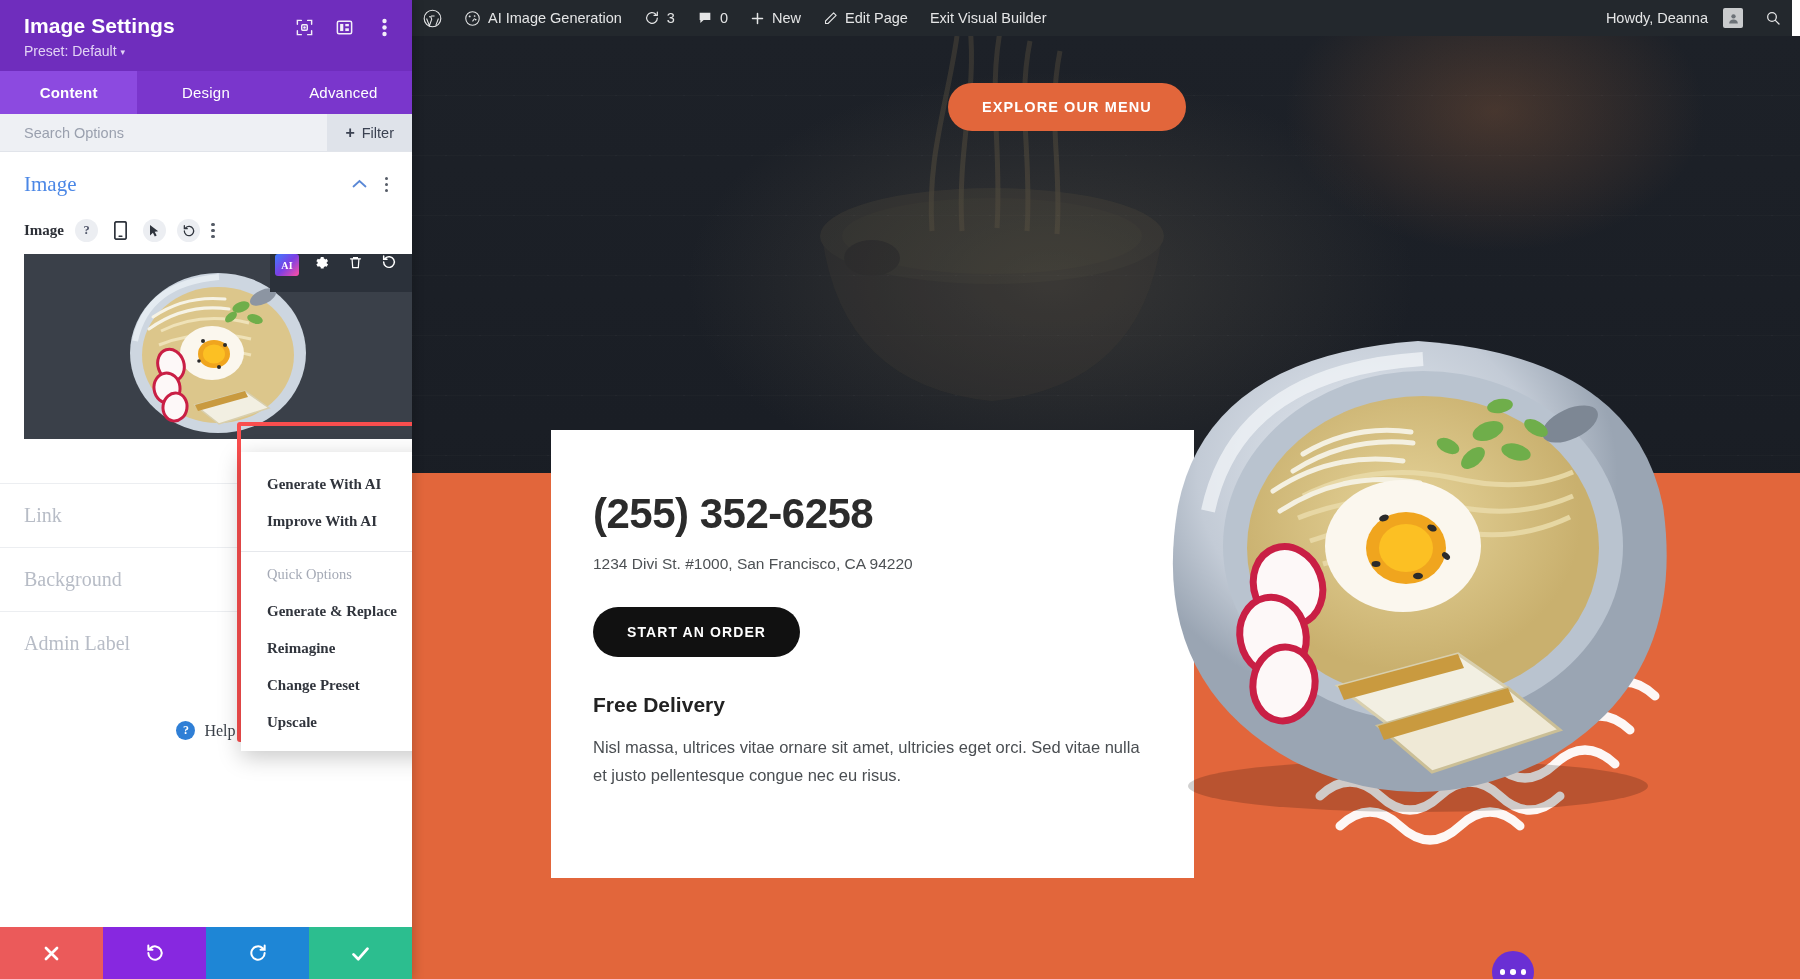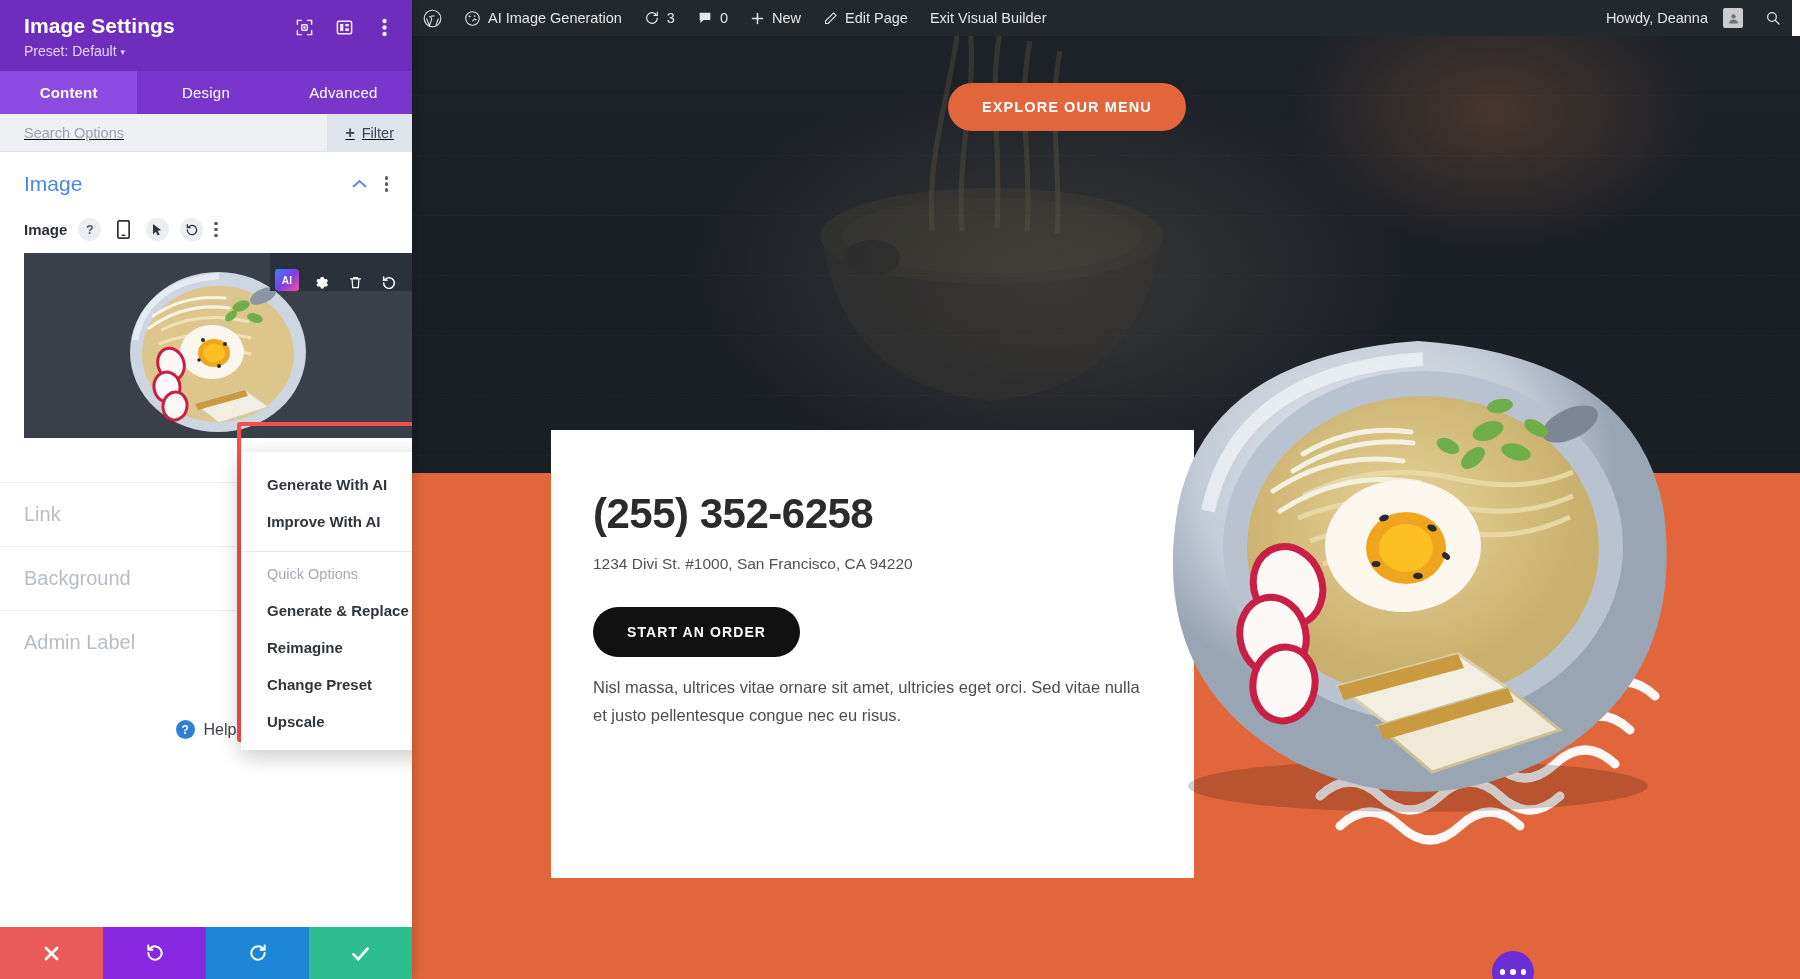--- a/index.html
+++ b/index.html
@@ -38,36 +38,36 @@
   .tab {
     flex: 1; text-align: center; color: #fff;
     font-size: 15px; padding: 13px 0 13px; cursor: pointer;
     letter-spacing: .2px;
   }
   .tab.active { background: #8C4AE0; font-weight: 600; }
 
   .searchbar {
     display: flex; align-items: center;
     background: #eef0f4; border-bottom: 1px solid #e1e4ea;
-    height: 38px; padding-left: 24px; text-decoration: underline;
+    height: 38px; padding-left: 24px;
   }
   .searchbar input {
     flex: 1; border: none; background: transparent; outline: none;
     font-size: 14.5px; color: #7b8191;
     font-family: "Liberation Sans", sans-serif;
   }
   .searchbar input::placeholder { color: #9aa0ae; }
   .filter-btn {
     background: #dfe3ea; color: #3b4252; height: 100%;
     display: flex; align-items: center; gap: 7px;
     padding: 0 18px; font-size: 14.5px; cursor: pointer;
   }
   .filter-btn .plus { font-size: 16px; font-weight: bold; }
 
-  .panel-body { flex: 1; overflow: hidden; position: relative; background:#fff; }
+  .panel-body { flex: 1; overflow: hidden; position: relative; background:#fff;font-family:Liberation Serif, serif; }
 
   .section-image { padding: 20px 24px 0 24px; }
   .sec-head { display: flex; align-items: center; justify-content: space-between; }
   .sec-head h3 { color: #4b87e6; font-size: 21px; font-weight: normal; }
   .sec-head-icons { display: flex; gap: 18px; align-items: center; color: #9aa1b0; }
   .chev { font-size: 13px; color: #6b7280; cursor: pointer; }
   .dots3 { display: flex; flex-direction: column; gap: 2.5px; cursor: pointer; }
   .dots3 i { width: 3.5px; height: 3.5px; background: #555b66; border-radius: 50%; display: block; }
 
   .field-row {
@@ -95,21 +95,21 @@
 
   
   .img-toolbar {
     position: absolute; right: 0; top: 0;
     background: #2b313a; height: 38px;
     display: flex; align-items: center; gap: 0;
     padding: 0 6px 0 0; z-index: 5;
   }
   .tb-btn {
     width: 34px; height: 38px; display: flex;
-    align-items: flex-end; justify-content: center; cursor: pointer;
+    align-items: flex-start; justify-content: center; cursor: pointer;
     color: #fff;
   }
   .ai-chip {
     width: 24px; height: 22px; border-radius: 3px;
     background: linear-gradient(135deg,#3f7dff 0%,#7b3fe4 50%,#ff4fa0 100%);
     color: #fff; font-size: 10px; font-weight: bold;
     display: flex; align-items: center; justify-content: center;
     letter-spacing: .3px;
   }
 
@@ -357,20 +357,21 @@
         <path d="M300 96 q30 -28 60 0"></path>
       </g>
     </svg>
 
     <div class="explore-btn">EXPLORE OUR MENU</div>
 
     <div class="info-card">
       <div class="phone">(255) 352-6258</div>
       <div class="addr">1234 Divi St. #1000, San Francisco, CA 94220</div>
       <div class="order-btn">START AN ORDER</div>
+      <div class="free-del">Free Delivery</div>
       <div class="body-copy">Nisl massa, ultrices vitae ornare sit amet, ultricies eget orci. Sed vitae nulla et justo pellentesque congue nec eu risus.</div>
     </div>
 
     <svg class="ramen-photo" viewBox="0 0 640 560">
       <defs>
         <radialGradient id="bowlg" cx="40%" cy="30%">
           <stop offset="0%" stop-color="#e8edf3"></stop>
             <stop offset="70%" stop-color="#c3cbd6"></stop>
           <stop offset="100%" stop-color="#9aa5b3"></stop>
         </radialGradient>

